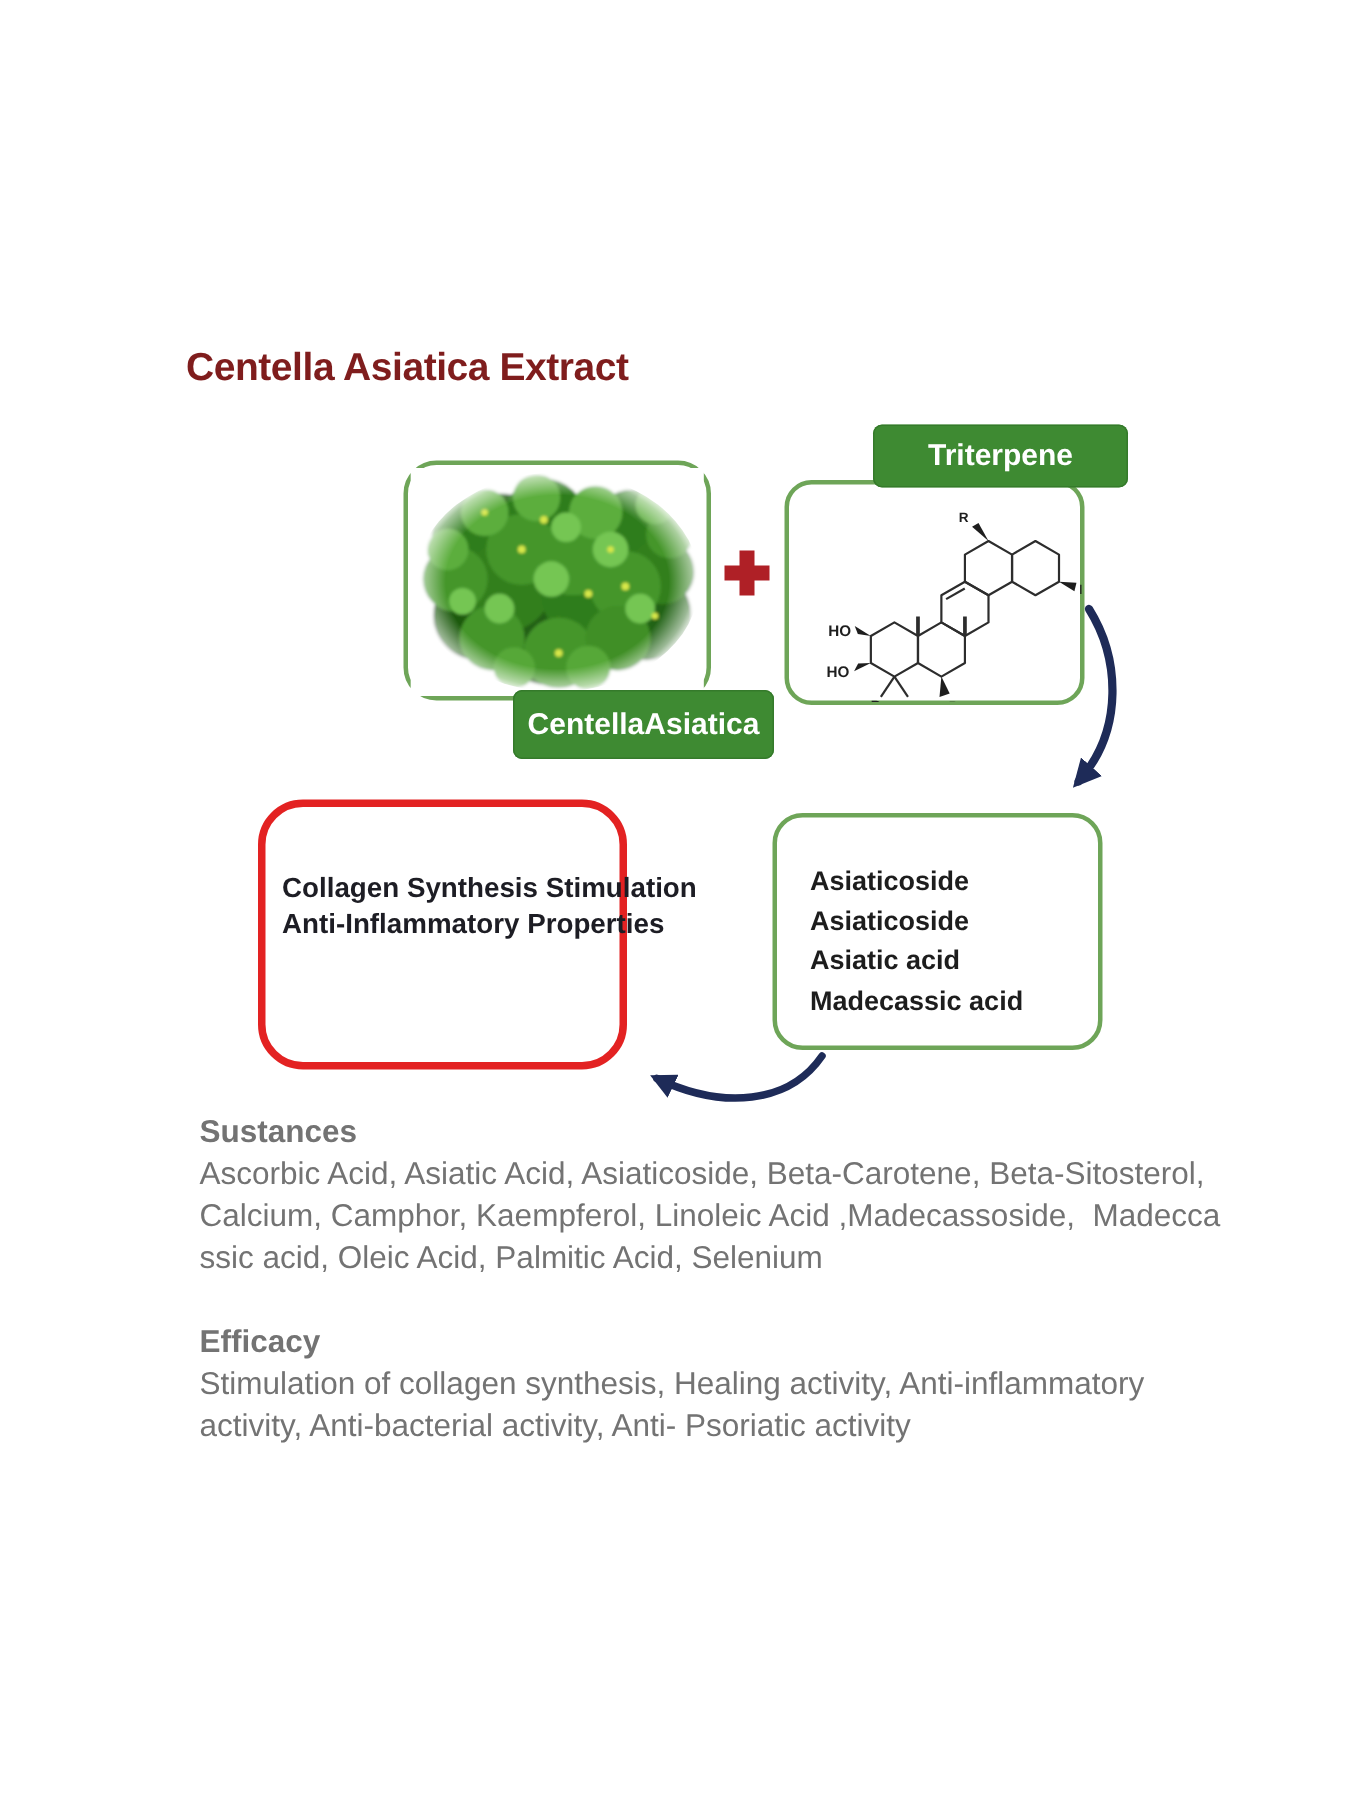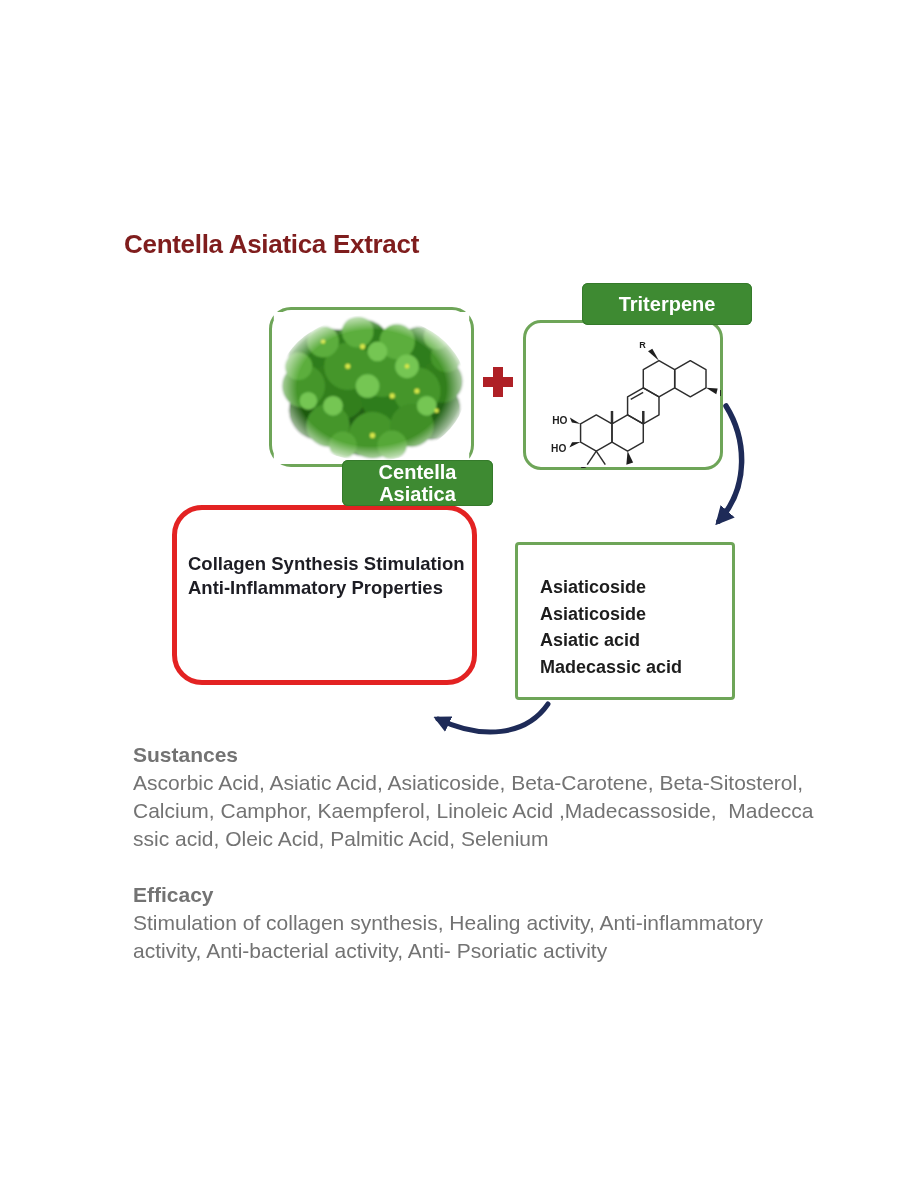--- a/index.html
+++ b/index.html
@@ -14,32 +14,32 @@
   .green-box{
     border:3px solid #6ea558;border-radius:20px;background:#ffffff;box-sizing:border-box;
   }
   .plant-box{left:269px;top:307px;width:205px;height:160px;border-radius:22px;z-index:1;}
   .plant-box svg{position:absolute;left:1px;top:2px;}
   .green-tag{
     background:#3e8a32;color:#ffffff;font-weight:bold;font-size:20px;line-height:22px;
     display:flex;align-items:center;justify-content:center;text-align:center;
     border-radius:6px;z-index:3;box-shadow:0 0 0 1px #357a2b inset;
   }
-  .centella-tag{left:342px;top:460px;width:151px;height:46px;flex-direction:column;}
+  .centella-tag{left:342px;top:460px;width:174px;height:46px;flex-direction:row;}
   .triterpene-tag{left:582px;top:283px;width:170px;height:42px;}
   .plus-wrap{left:482px;top:366px;width:32px;height:32px;}
   .triterpene-box{left:523px;top:320px;width:200px;height:150px;border-radius:18px;}
   .chem-svg{position:absolute;left:1px;top:1px;}
   .arrow1{left:700px;top:398px;}
   .arrow2{left:424px;top:694px;}
-  .compounds-box{left:515px;top:542px;width:220px;height:158px;border-radius:4px;
+  .compounds-box{left:515px;top:542px;width:220px;height:158px;border-radius:20px;
     padding:33px 0 0 22px;}
   .compound-item{font-size:18px;font-weight:bold;line-height:19px;margin-bottom:7.5px;color:#1d1d1d;}
   .effects-box{
-    left:172px;top:505px;width:305px;height:180px;border:5px solid #e32222;border-radius:30px;
+    left:172px;top:533px;width:246px;height:180px;border:5px solid #e32222;border-radius:30px;
     background:#ffffff;box-sizing:border-box;padding:42px 0 0 11px;z-index:2;
   }
   .effect-item{font-size:18.5px;font-weight:bold;line-height:23.5px;color:#1d1d24;white-space:nowrap;}
   .text-block{font-size:21px;line-height:28px;color:#737373;}
   .text-heading{font-weight:bold;}
   .substances-block{left:133px;top:741px;}
   .efficacy-block{left:133px;top:881px;}
   .line{white-space:pre;}
 </style>
 </head>

